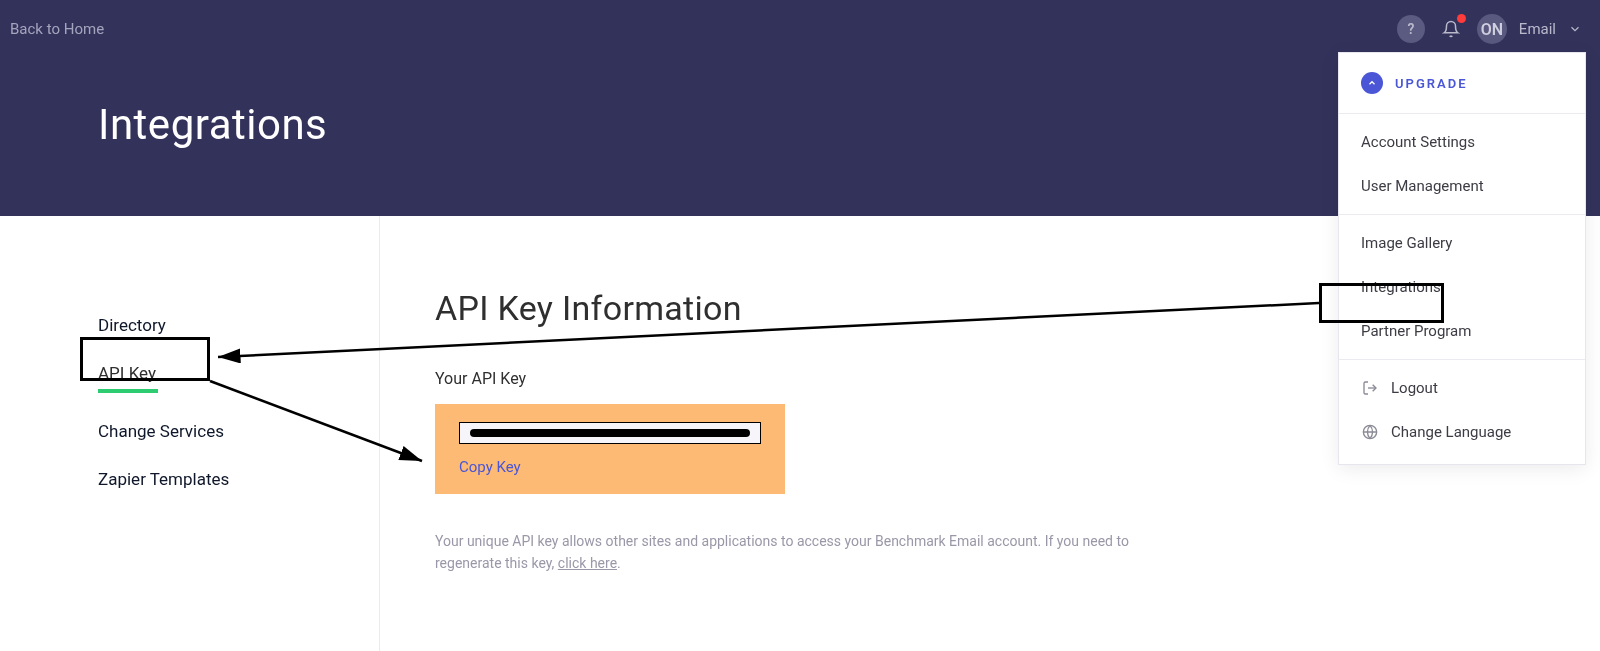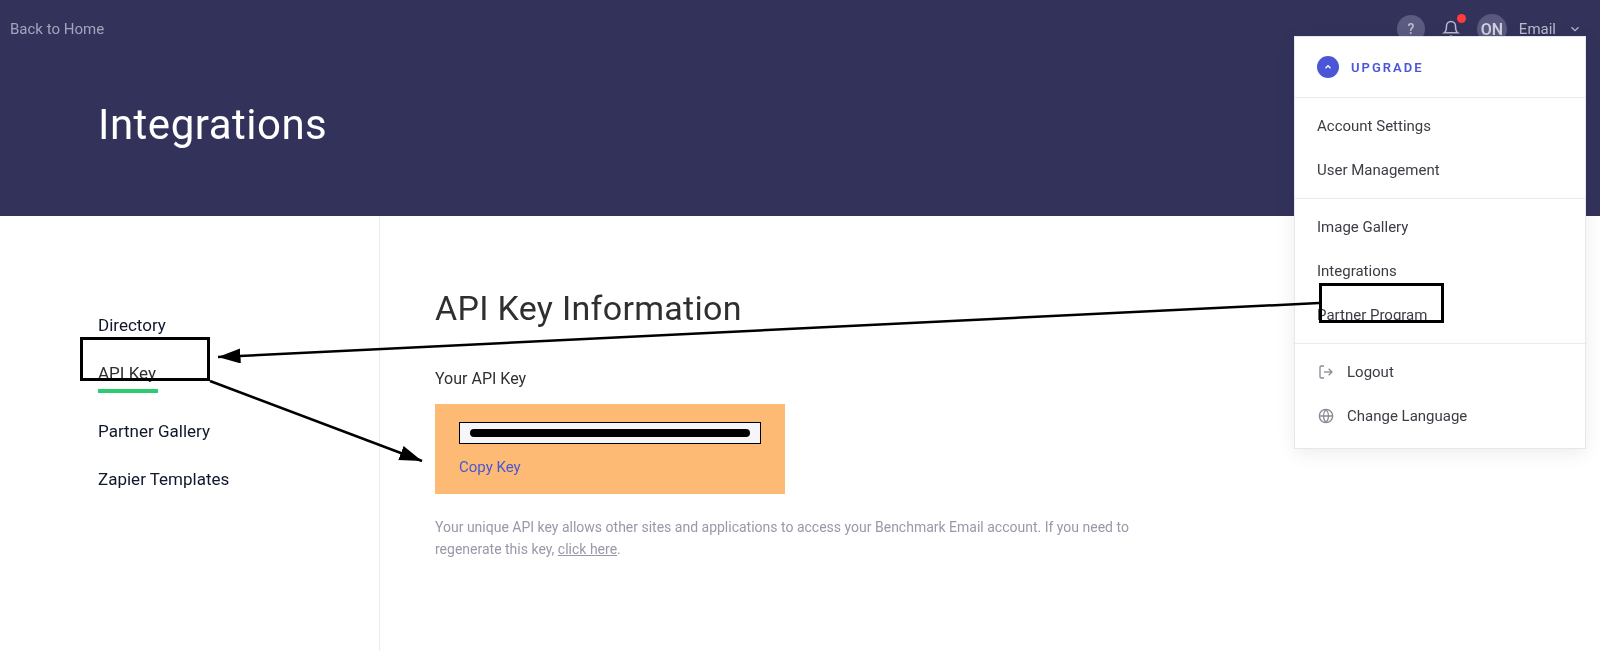--- a/index.html
+++ b/index.html
@@ -123,34 +123,34 @@
     height: 8px;
     background: #000;
     border-radius: 4px;
   }
   .copy-link {
     color: #4a56d6;
     font-size: 15px;
     cursor: pointer;
   }
   .help-text {
-    margin-top: 22px;
+    margin-top: 36px;
     width: 720px;
     font-size: 14px;
     color: #9a98a8;
     line-height: 1.6;
   }
   .help-text .link { text-decoration: underline; cursor:pointer; }
 
   
   .user-menu {
     position: absolute;
-    top: 36px;
+    top: 52px;
     right: 14px;
-    width: 292px;
+    width: 248px;
     background: #fff;
     border: 1px solid #e7e6ee;
     box-shadow: 0 4px 18px rgba(0,0,0,.08);
     z-index: 20;
     padding-bottom: 4px;
   }
   .menu-section { padding: 6px 0; }
   .menu-divider { height:1px;background:#eceaf1;margin:0; }
   .menu-item {
     display:flex;align-items:center;gap:12px;
@@ -222,21 +222,21 @@
   <nav class="side-nav">
     <div class="item">
       <span>Directory</span>
       
     </div>
     <div class="item active">
       <span>API Key</span>
       <span class="underline"></span>
     </div>
     <div class="item">
-      <span>Partner Gallery</span>
+      <span>Change Services</span>
       
     </div>
     <div class="item">
       <span>Zapier Templates</span>
       
     </div>
   </nav>
 
   <main class="main">
     <h2 class="section-title">API Key Information</h2>

